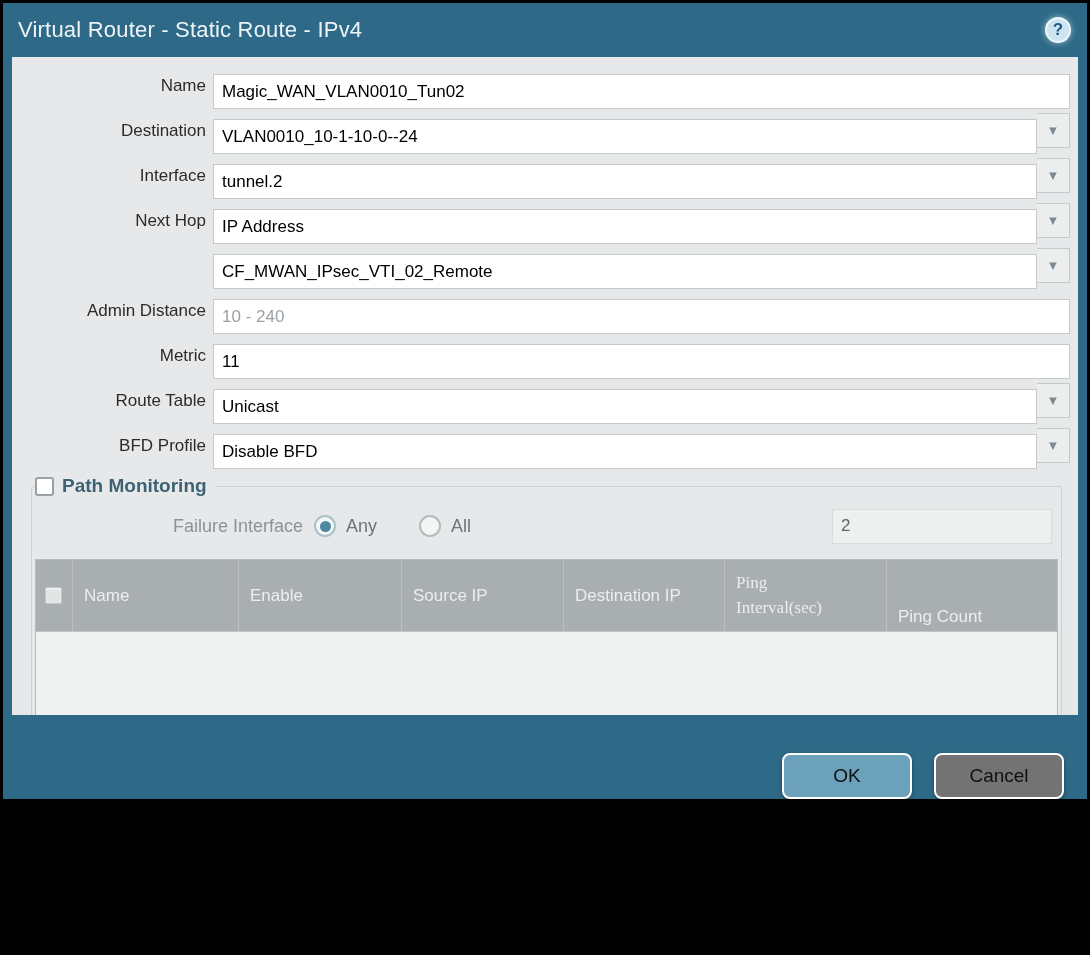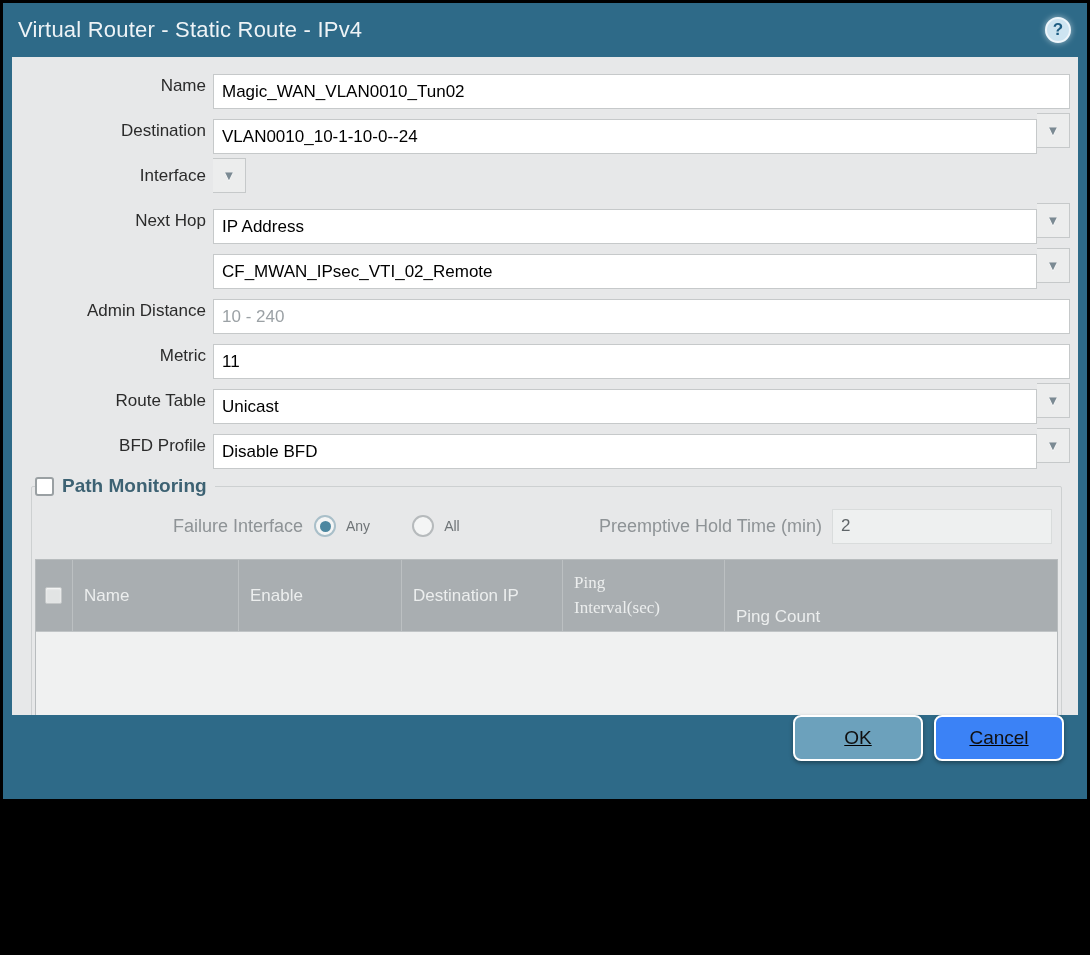--- a/index.html
+++ b/index.html
@@ -84,21 +84,21 @@
   .pm-condition-row {
     display: flex; align-items: center;
     height: 34px; margin: 12px 0 16px 0;
   }
   .fc-label { width: 268px; text-align: right; color: #8e9396; font-size: 18px; margin-right: 11px; }
   .radio { width: 22px; height: 22px; border-radius: 50%;
     border: 2px solid #b6babc; background: #f4f5f5;
     display: flex; align-items: center; justify-content: center; cursor: pointer; }
   .radio.selected { border-color: #a9bfc9; }
   .radio.selected .radio-dot { width: 11px; height: 11px; border-radius: 50%; background: #4d87a0; }
-  .radio-label { color: #6f7477; font-size: 14px; margin: 0 0 0 10px; text-align: center; }
+  .radio-label { color: #6f7477; font-size: 18px; margin: 0 0 0 10px; text-align: center; }
   .radio-group { display: flex; align-items: center; }
   .radio-group + .radio-group { margin-left: 42px; }
   .preempt-group { margin-left: auto; display: flex; align-items: center; margin-right: 6px; }
   .preempt-label { color: #8e9396; font-size: 18px; margin-right: 10px; }
   .preempt-input {
     width: 220px; height: 35px;
     background: #eef0f0; border: 1px solid #d9dcdc;
     color: #5f6568; font-size: 17px; padding: 0 8px;
     font-family: "Liberation Sans", sans-serif; outline: none;
   }
@@ -144,33 +144,33 @@
   }
   .tb-icon.plus { color: #7f9c33; }
   .tb-icon.minus { color: #9c5050; background: linear-gradient(#e8eaea, #cfd2d3); border-color: #c3c7c8; }
   .tb-label-add { color: #701a75; font-size: 24px; text-align: center; }
   .tb-label-delete { color: #c3c7ca; font-size: 19px; }
   .tb-btn.disabled { cursor: default; }
 
   
   .footer {
     flex: 0 0 84px; height: 84px;
-    display: flex; align-items: flex-start; justify-content: flex-end;
-    gap: 11px; padding-right: 23px; text-decoration: underline;
+    display: flex; align-items: flex-end; justify-content: flex-end;
+    gap: 22px; padding-right: 23px;
   }
   .btn {
     width: 130px; height: 46px;
     border: 2px solid #fff; border-radius: 8px;
     font-family: "Liberation Sans", sans-serif;
     font-size: 19px; color: #101010;
     box-shadow: 0 2px 4px rgba(0,0,0,.35);
     cursor: pointer;
   }
   .btn-ok { background: #6ca1bc; }
-  .btn-cancel { background: #3b82f6; }
+  .btn-cancel { background: #737373; }
 </style>
 </head>
 <body>
 
 <div class="dialog-frame">
 
   <div class="titlebar">
     <span class="titlebar-text">Virtual Router - Static Route - IPv4</span>
     <span class="help-icon">?</span>
   </div>
@@ -185,20 +185,21 @@
     <div class="form-row">
       <label class="form-label">Destination</label>
       <input class="form-input" value="VLAN0010_10-1-10-0--24" style="">
       <div class="dd-btn">
         <span class="dd-arrow">▼</span>
       </div>
     </div>
 
     <div class="form-row">
       <label class="form-label">Interface</label>
+      <input class="form-input" value="tunnel.2" style="">
       <div class="dd-btn">
         <span class="dd-arrow">▼</span>
       </div>
     </div>
 
     <div class="form-row">
       <label class="form-label">Next Hop</label>
       <input class="form-input" value="IP Address" style="">
       <div class="dd-btn">
         <span class="dd-arrow">▼</span>
@@ -251,36 +252,38 @@
           <span class="radio selected">
               <span class="radio-dot"></span>
             </span>
           <span class="radio-label">Any</span>
         </span>
         <span class="radio-group">
           <span class="radio"></span>
           <span class="radio-label">All</span>
         </span>
         <span class="preempt-group">
-          <span class="preempt-label">Preemptive Hold Time (min)</span>
           <input class="preempt-input" value="2" style="">
         </span>
       </div>
 
       <div class="pm-table">
         <div class="pm-thead">
           <div class="pm-th th-check">
             <span class="hdr-checkbox"></span>
           </div>
           <div class="pm-th th-name">
             <span class="th-label">Name</span>
           </div>
           <div class="pm-th th-enable">
             <span class="th-label">Enable</span>
           </div>
+          <div class="pm-th th-source">
+            <span class="th-label">Source IP</span>
+          </div>
           <div class="pm-th th-dest">
             <span class="th-label">Destination IP</span>
           </div>
           <div class="pm-th th-ping-interval">
             <span class="th-label">Ping Interval(sec)</span>
           </div>
           <div class="pm-th th-ping-count">
             <span class="th-label">Ping Count</span>
           </div>
         </div>

